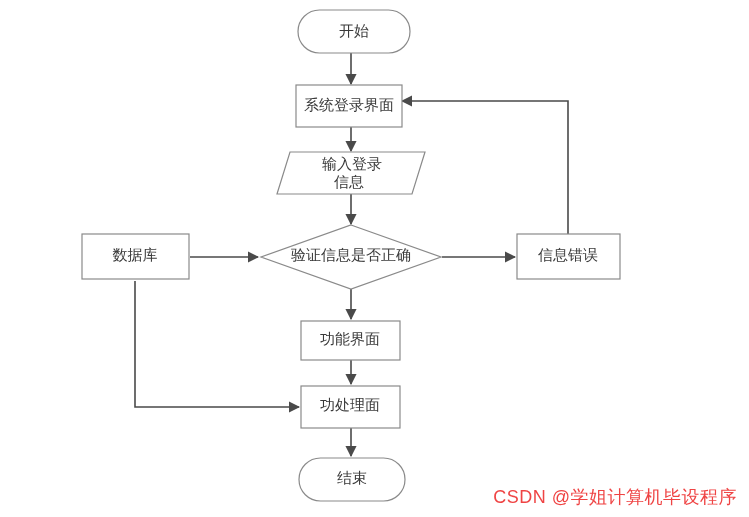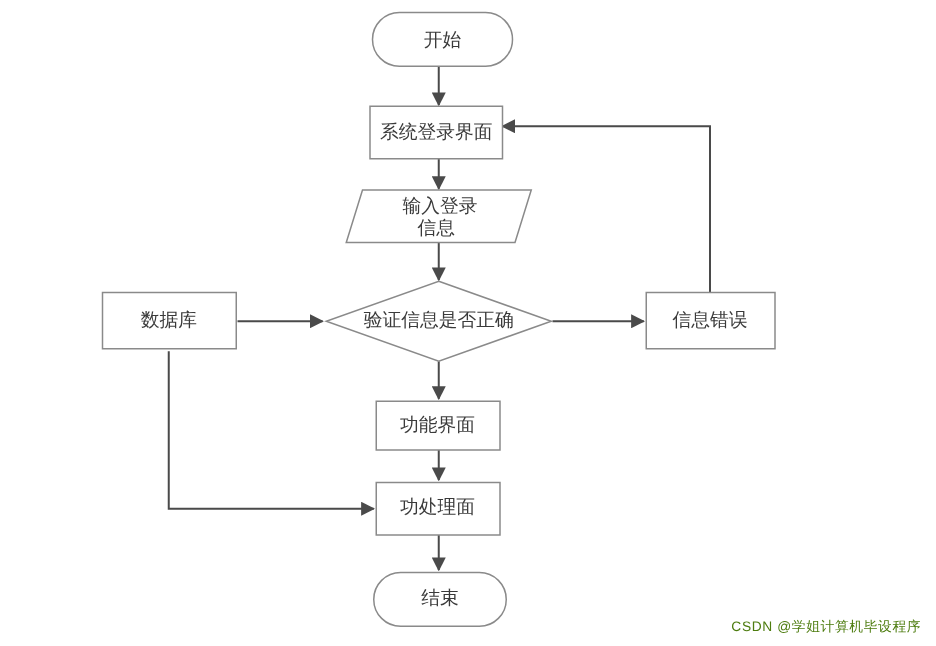--- a/index.html
+++ b/index.html
@@ -40,22 +40,22 @@
   .flow-line {
     stroke: #4a4a4a;
     stroke-width: 1.6;
     fill: none;
   }
   .watermark-text {
     position: absolute;
     right: 12px;
     bottom: 8px;
     font-family: "Liberation Sans", "DejaVu Sans", sans-serif;
-    font-size: 11px;
-    color: #4d7c0f;
+    font-size: 18px;
+    color: #ef4444;
     letter-spacing: 0.5px;
     white-space: nowrap;
     user-select: none;
   }
 </style>
 </head>
 <body>
 
 <div id="canvas">
 

